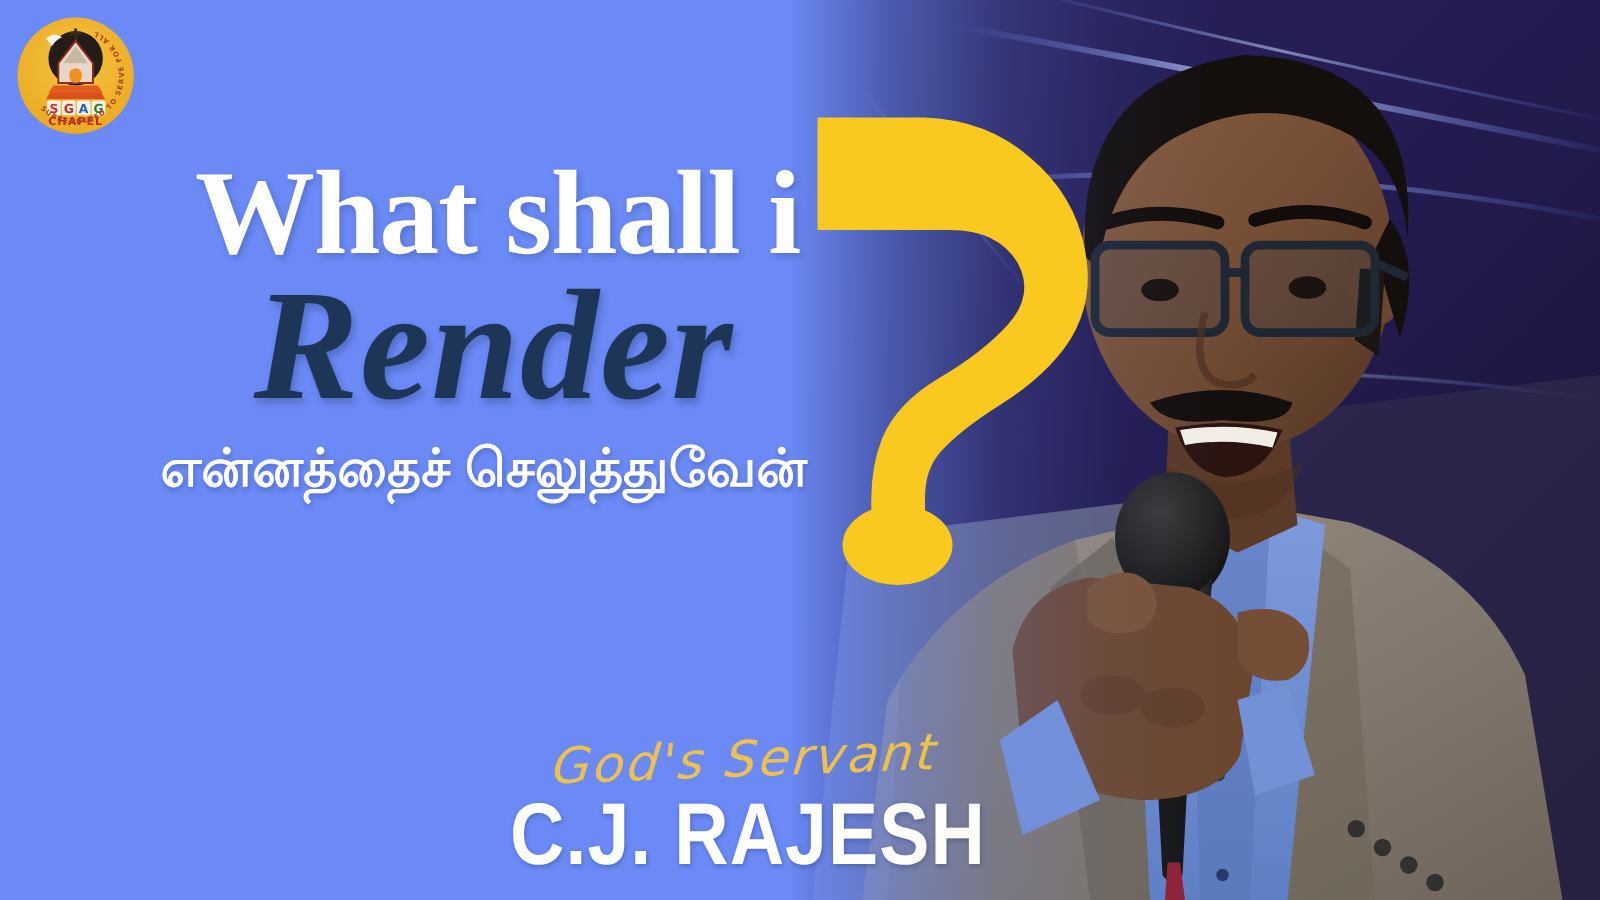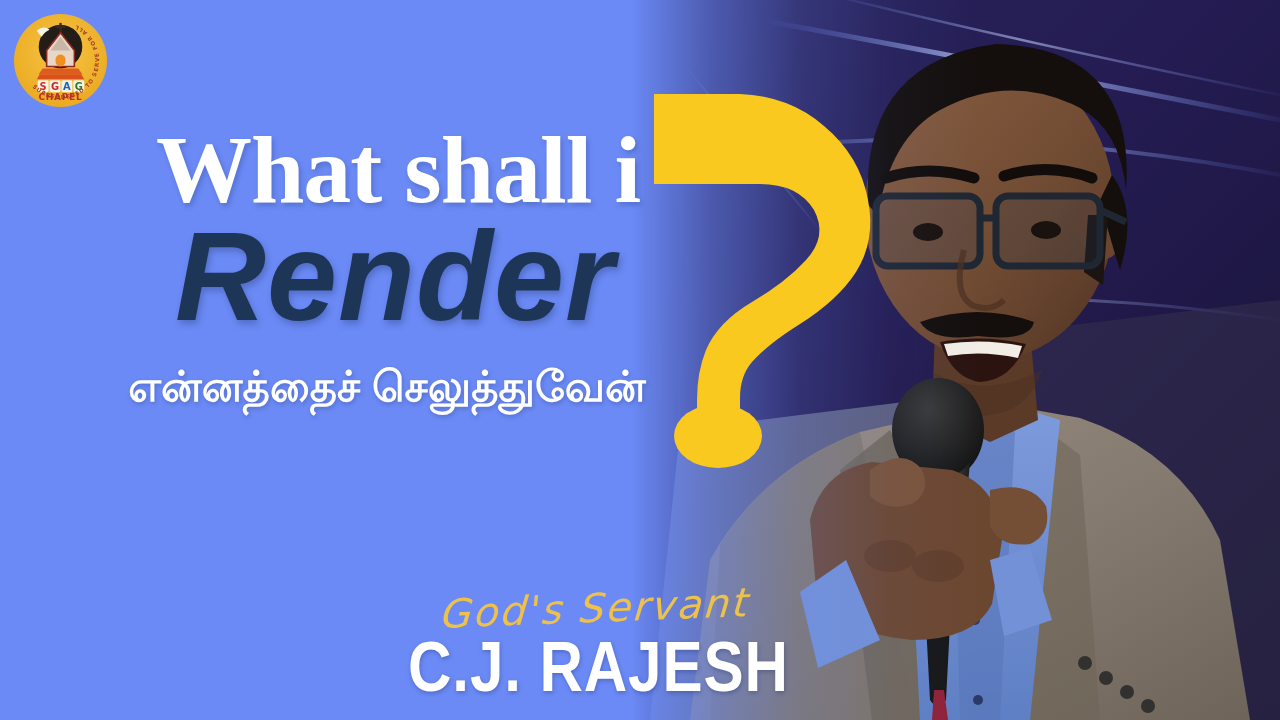--- a/index.html
+++ b/index.html
@@ -58,39 +58,39 @@
     font-family:"Liberation Serif", "DejaVu Serif", serif;
     font-weight:bold;
     font-size:96px;
     line-height:1.0;
     color:#ffffff;
     letter-spacing:-1px;
     white-space:nowrap;
     text-shadow:2px 3px 5px rgba(30,50,110,.28);
   }
   .line-2{
-    font-family:Liberation Sans, sans-serif;
+    font-family:Liberation Serif, serif;
     font-weight:bold;
     font-style:italic;
     font-size:126px;
     line-height:1.0;
     color:#1d3557;
     letter-spacing:1px;
     margin-top:-4px;
     margin-left:-6px;
     white-space:nowrap;
     text-shadow:2px 4px 6px rgba(25,45,95,.30);
   }
   .line-3{
     font-family:"Liberation Sans", "DejaVu Sans", sans-serif;
     font-weight:bold;
     font-size:42px;
     line-height:1.1;
     color:#ffffff;
-    margin-top:24px;
+    margin-top:12px;
     margin-left:-22px;
     white-space:nowrap;
     text-shadow:1px 2px 4px rgba(30,50,110,.30);
   }
 
   
   .qmark{
     position:absolute;
     left:648px; top:88px;
     width:230px; height:380px;

